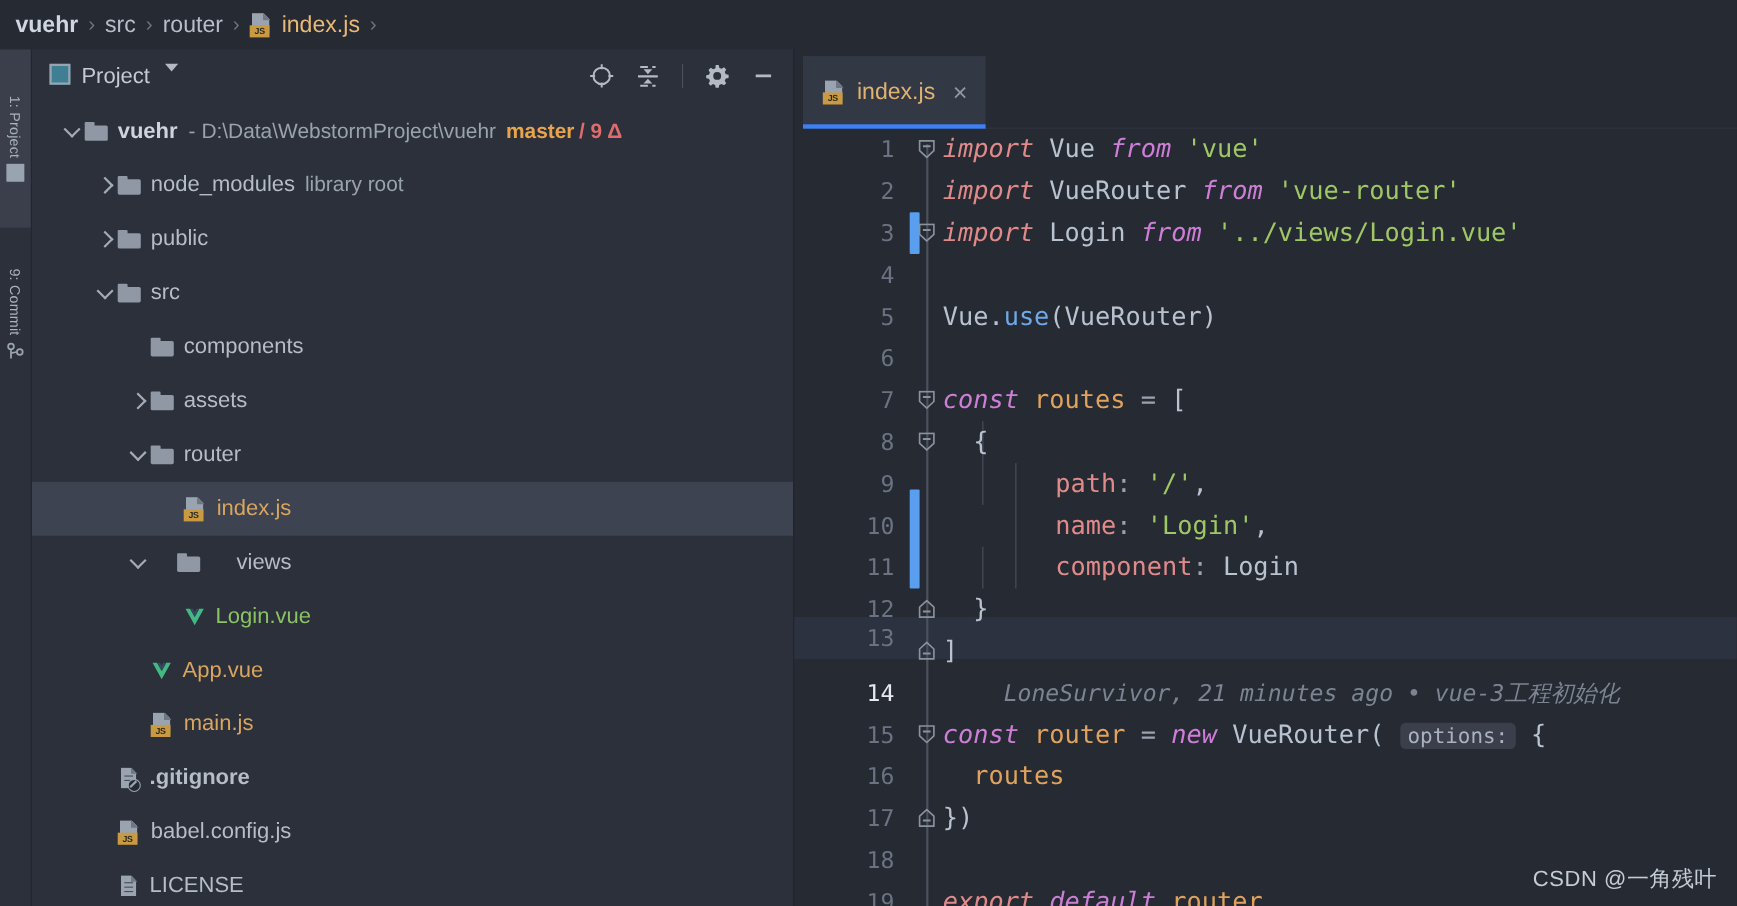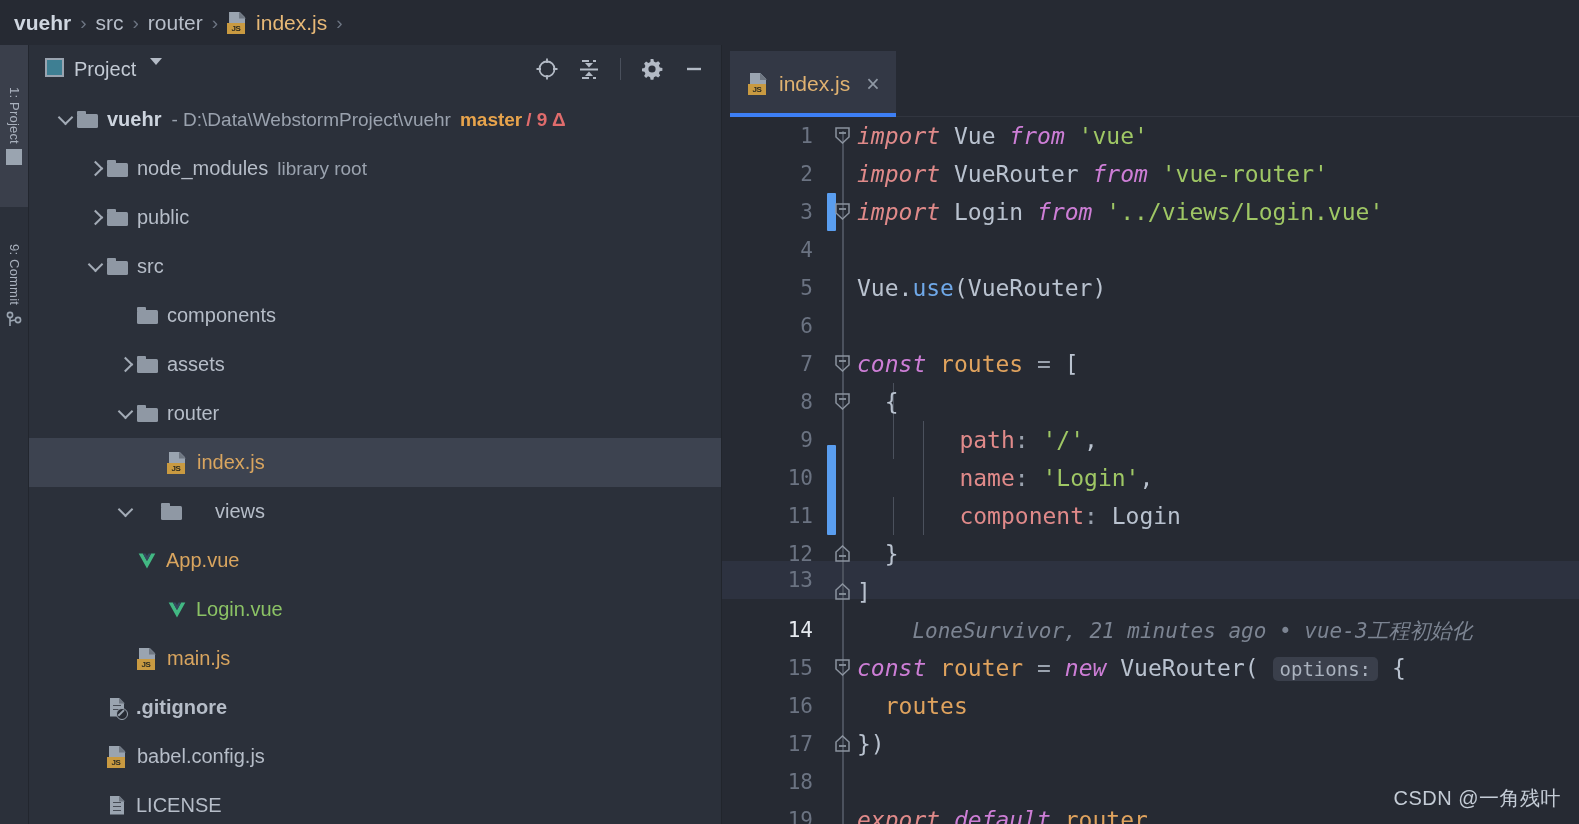--- a/index.html
+++ b/index.html
@@ -349,44 +349,44 @@
           <span class="arrow">
               <span class="chev down"></span>
             </span>
           <span class="ic foldericon">
               <span class="tab"></span>
               <span class="body"></span>
             </span>
           <span class="label grey">views</span>
         </div>
 
-        <div class="row" style="padding-left:84px;">
+        <div class="row" style="padding-left:114px;">
           <span class="arrow none">
               <span class="chev right"></span>
             </span>
           <span class="ic">
             <svg class="vueicon" viewBox="0 0 24 24">
               <path d="M2 3 L7 3 L12 12 L17 3 L22 3 L12 21 Z" fill="#42b883"></path>
               <path d="M7 3 L10.2 3 L12 6.2 L13.8 3 L17 3 L12 12 Z" fill="#35495e"></path>
             </svg>
           </span>
-          <span class="label orange">App.vue</span>
-        </div>
-
-        <div class="row" style="padding-left:114px;">
+          <span class="label green">Login.vue</span>
+        </div>
+
+        <div class="row" style="padding-left:84px;">
           <span class="arrow none">
               <span class="chev right"></span>
             </span>
           <span class="ic">
             <svg class="vueicon" viewBox="0 0 24 24">
               <path d="M2 3 L7 3 L12 12 L17 3 L22 3 L12 21 Z" fill="#42b883"></path>
               <path d="M7 3 L10.2 3 L12 6.2 L13.8 3 L17 3 L12 12 Z" fill="#35495e"></path>
             </svg>
           </span>
-          <span class="label green">Login.vue</span>
+          <span class="label orange">App.vue</span>
         </div>
 
         <div class="row" style="padding-left:84px;">
           <span class="arrow none">
               <span class="chev right"></span>
             </span>
           <span class="ic jsicon">
             <span class="page"></span>
               <span class="fold"></span>
               <span class="badge">JS</span>

